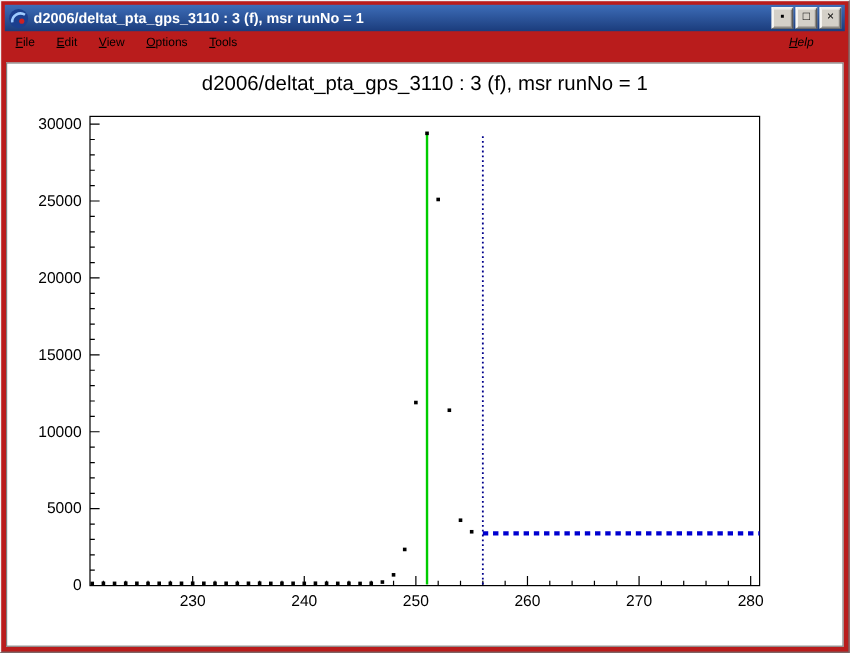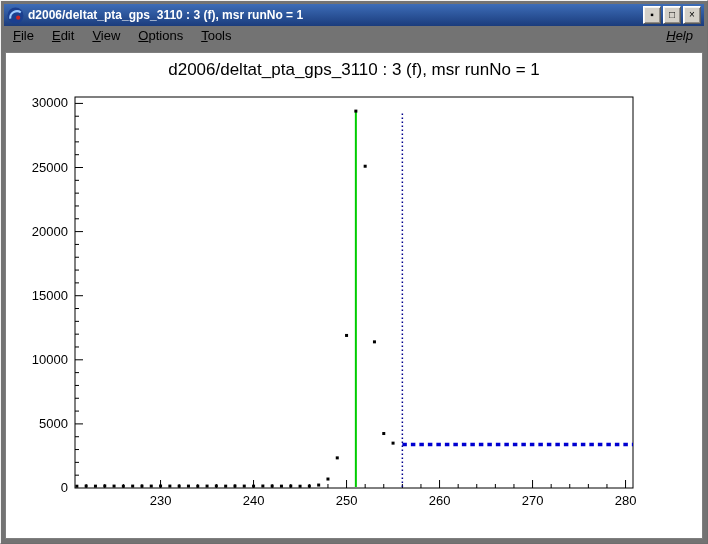--- a/index.html
+++ b/index.html
@@ -1,33 +1,33 @@
 <!DOCTYPE html>
 <html><head>
 <meta charset="utf-8">
 <style>
   html,body{margin:0;padding:0;}
   body{width:708px;height:544px;font-family:"Liberation Sans",sans-serif;background:#d4d0c8;}
-  .window{position:relative;width:708px;height:544px;box-sizing:border-box;background:#737373;
+  .window{position:relative;width:708px;height:544px;box-sizing:border-box;background:#b91c1c;
           border-top:1px solid #f2f2f2;border-left:1px solid #f2f2f2;
           border-right:1px solid #6e6e6e;border-bottom:1px solid #6e6e6e;}
   .titlebar{position:absolute;top:3px;left:3px;right:3px;height:22px;
             background:linear-gradient(to bottom,#3d6db8,#1b3c7c);
             display:flex;align-items:center;padding:0 3px;box-sizing:border-box;}
   .app-icon{width:17px;height:17px;margin-right:4px;flex:0 0 auto;display:inline-block;}
   .title-text{flex:1;color:#ffffff;font-weight:bold;font-size:12px;white-space:nowrap;overflow:hidden;}
   .win-controls{display:flex;gap:2px;}
   .win-btn{width:18px;height:18px;background:#d4d0c8;padding:0;
            border:1px solid;border-color:#ffffff #5a5a5a #5a5a5a #ffffff;
            box-shadow:inset 1px 1px 0 #f4f2ee, inset -1px -1px 0 #8e8a84;
            display:flex;align-items:center;justify-content:center;
            font-size:10px;line-height:1;color:#000;font-family:inherit;cursor:default;}
   .win-btn .glyph{display:block;transform:translateY(-0.5px);}
-  .menubar{position:absolute;top:25px;left:3px;right:5px;height:18px;display:flex;
-           align-items:center;font-size:13px;color:#000;}
+  .menubar{position:absolute;top:25px;left:3px;right:20px;height:18px;display:flex;
+           align-items:center;font-size:10px;color:#000;}
   .menu-item{padding:4px 9px;cursor:default;}
   .menu-help{margin-left:auto;font-style:italic;}
   .canvas-area{position:absolute;top:51px;left:4px;right:4px;bottom:4px;background:#ffffff;
                border:1px solid #7f7f7f;box-sizing:border-box;overflow:hidden;}
   .plot-title{position:absolute;top:7px;left:0;right:0;text-align:center;font-size:17px;color:#000;}
   #plot{position:absolute;top:0;left:0;}
   #plot text{font-family:"Liberation Sans",sans-serif;font-size:13px;fill:#000;}
 </style>
 </head>
 <body>

